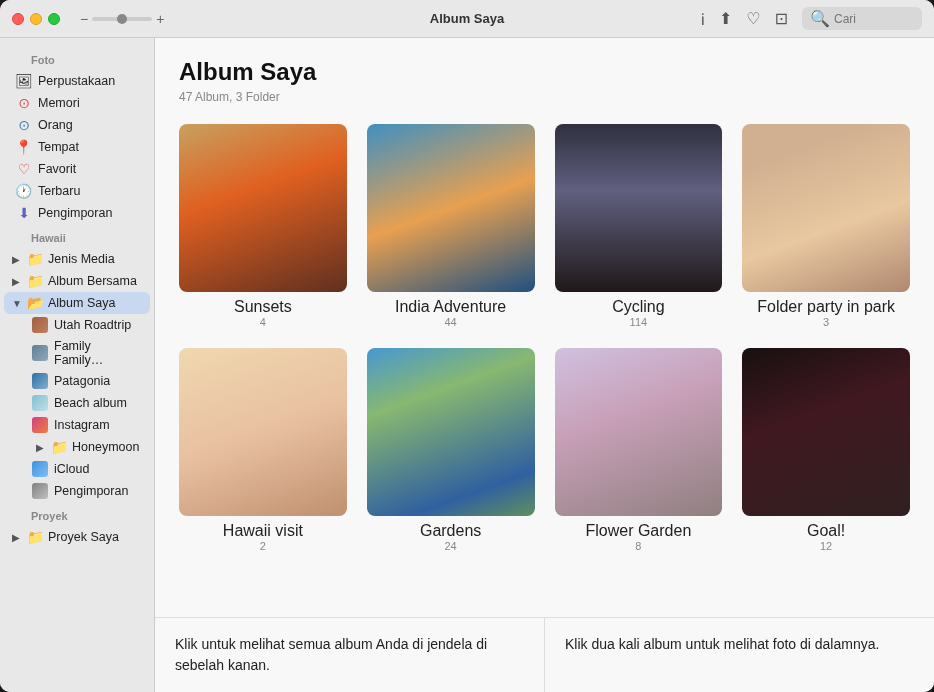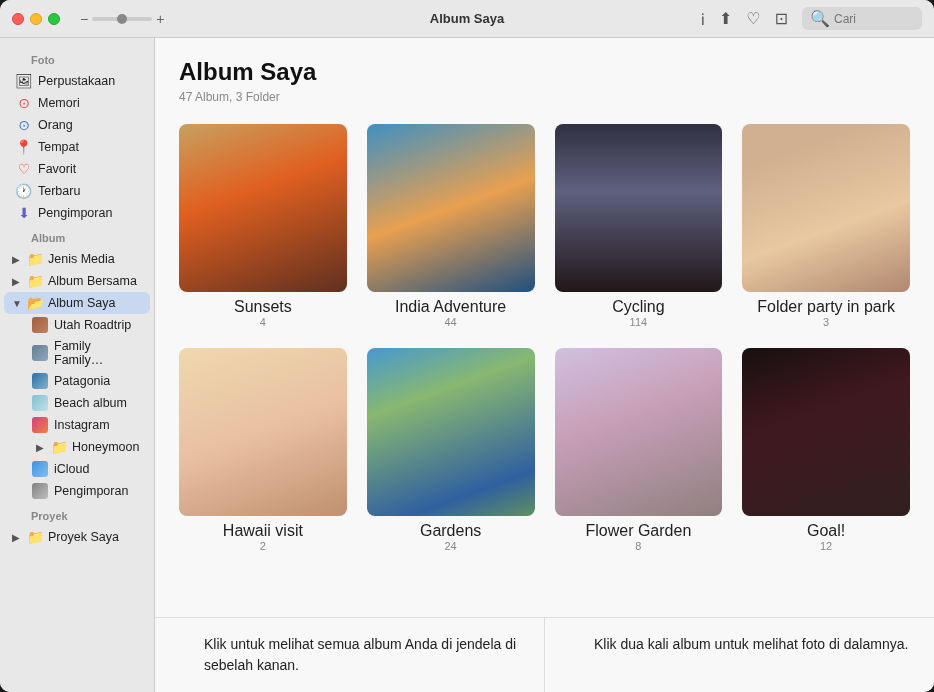--- a/index.html
+++ b/index.html
@@ -212,21 +212,20 @@
       flex-shrink: 0;
     }
     .annotation-col {
       flex: 1;
       padding: 16px 20px;
       font-size: 14px;
       color: #222;
       line-height: 1.5;
       border-right: 1px solid #ddd;
       position: relative;
-      margin-left: 29px;
     }
     .annotation-col:last-child { border-right: none; }
     
     .photo-sunsets { background: linear-gradient(160deg, #c8a060 0%, #e06020 40%, #603020 100%); }
     .photo-india { background: linear-gradient(160deg, #4090c0 0%, #e8a050 50%, #205080 100%); }
     .photo-cycling { background: linear-gradient(180deg, #303040 0%, #606080 40%, #201818 100%); }
     .photo-party { background: linear-gradient(160deg, #d0b090 20%, #e8c8a0 60%, #b08870 100%); }
     .photo-hawaii { background: linear-gradient(160deg, #f0d8b0 0%, #e8c0a0 50%, #c09070 100%); }
     .photo-gardens { background: linear-gradient(160deg, #4898d0 0%, #88b870 30%, #3060a0 80%, #609060 100%); }
     .photo-flower { background: linear-gradient(160deg, #d0c0e0 0%, #c8a0b8 40%, #908080 100%); }
@@ -319,21 +318,21 @@
       </div>
       <div class="sidebar-item">
         <span class="sidebar-item-icon" style="color:#c0c030;">🕐</span>
         <span class="sidebar-item-label">Terbaru</span>
       </div>
       <div class="sidebar-item">
         <span class="sidebar-item-icon" style="color:#6060c0;">⬇</span>
         <span class="sidebar-item-label">Pengimporan</span>
       </div>
 
-      <div class="sidebar-section-label">Album</div>
+      <div class="sidebar-section-label">Hawaii</div>
       <div class="sidebar-expander">
         <span class="expander-arrow">▶</span>
         <span class="expander-icon folder-icon">📁</span>
         <span>Jenis Media</span>
       </div>
       <div class="sidebar-expander">
         <span class="expander-arrow">▶</span>
         <span class="expander-icon folder-icon">📁</span>
         <span>Album Bersama</span>
       </div>

